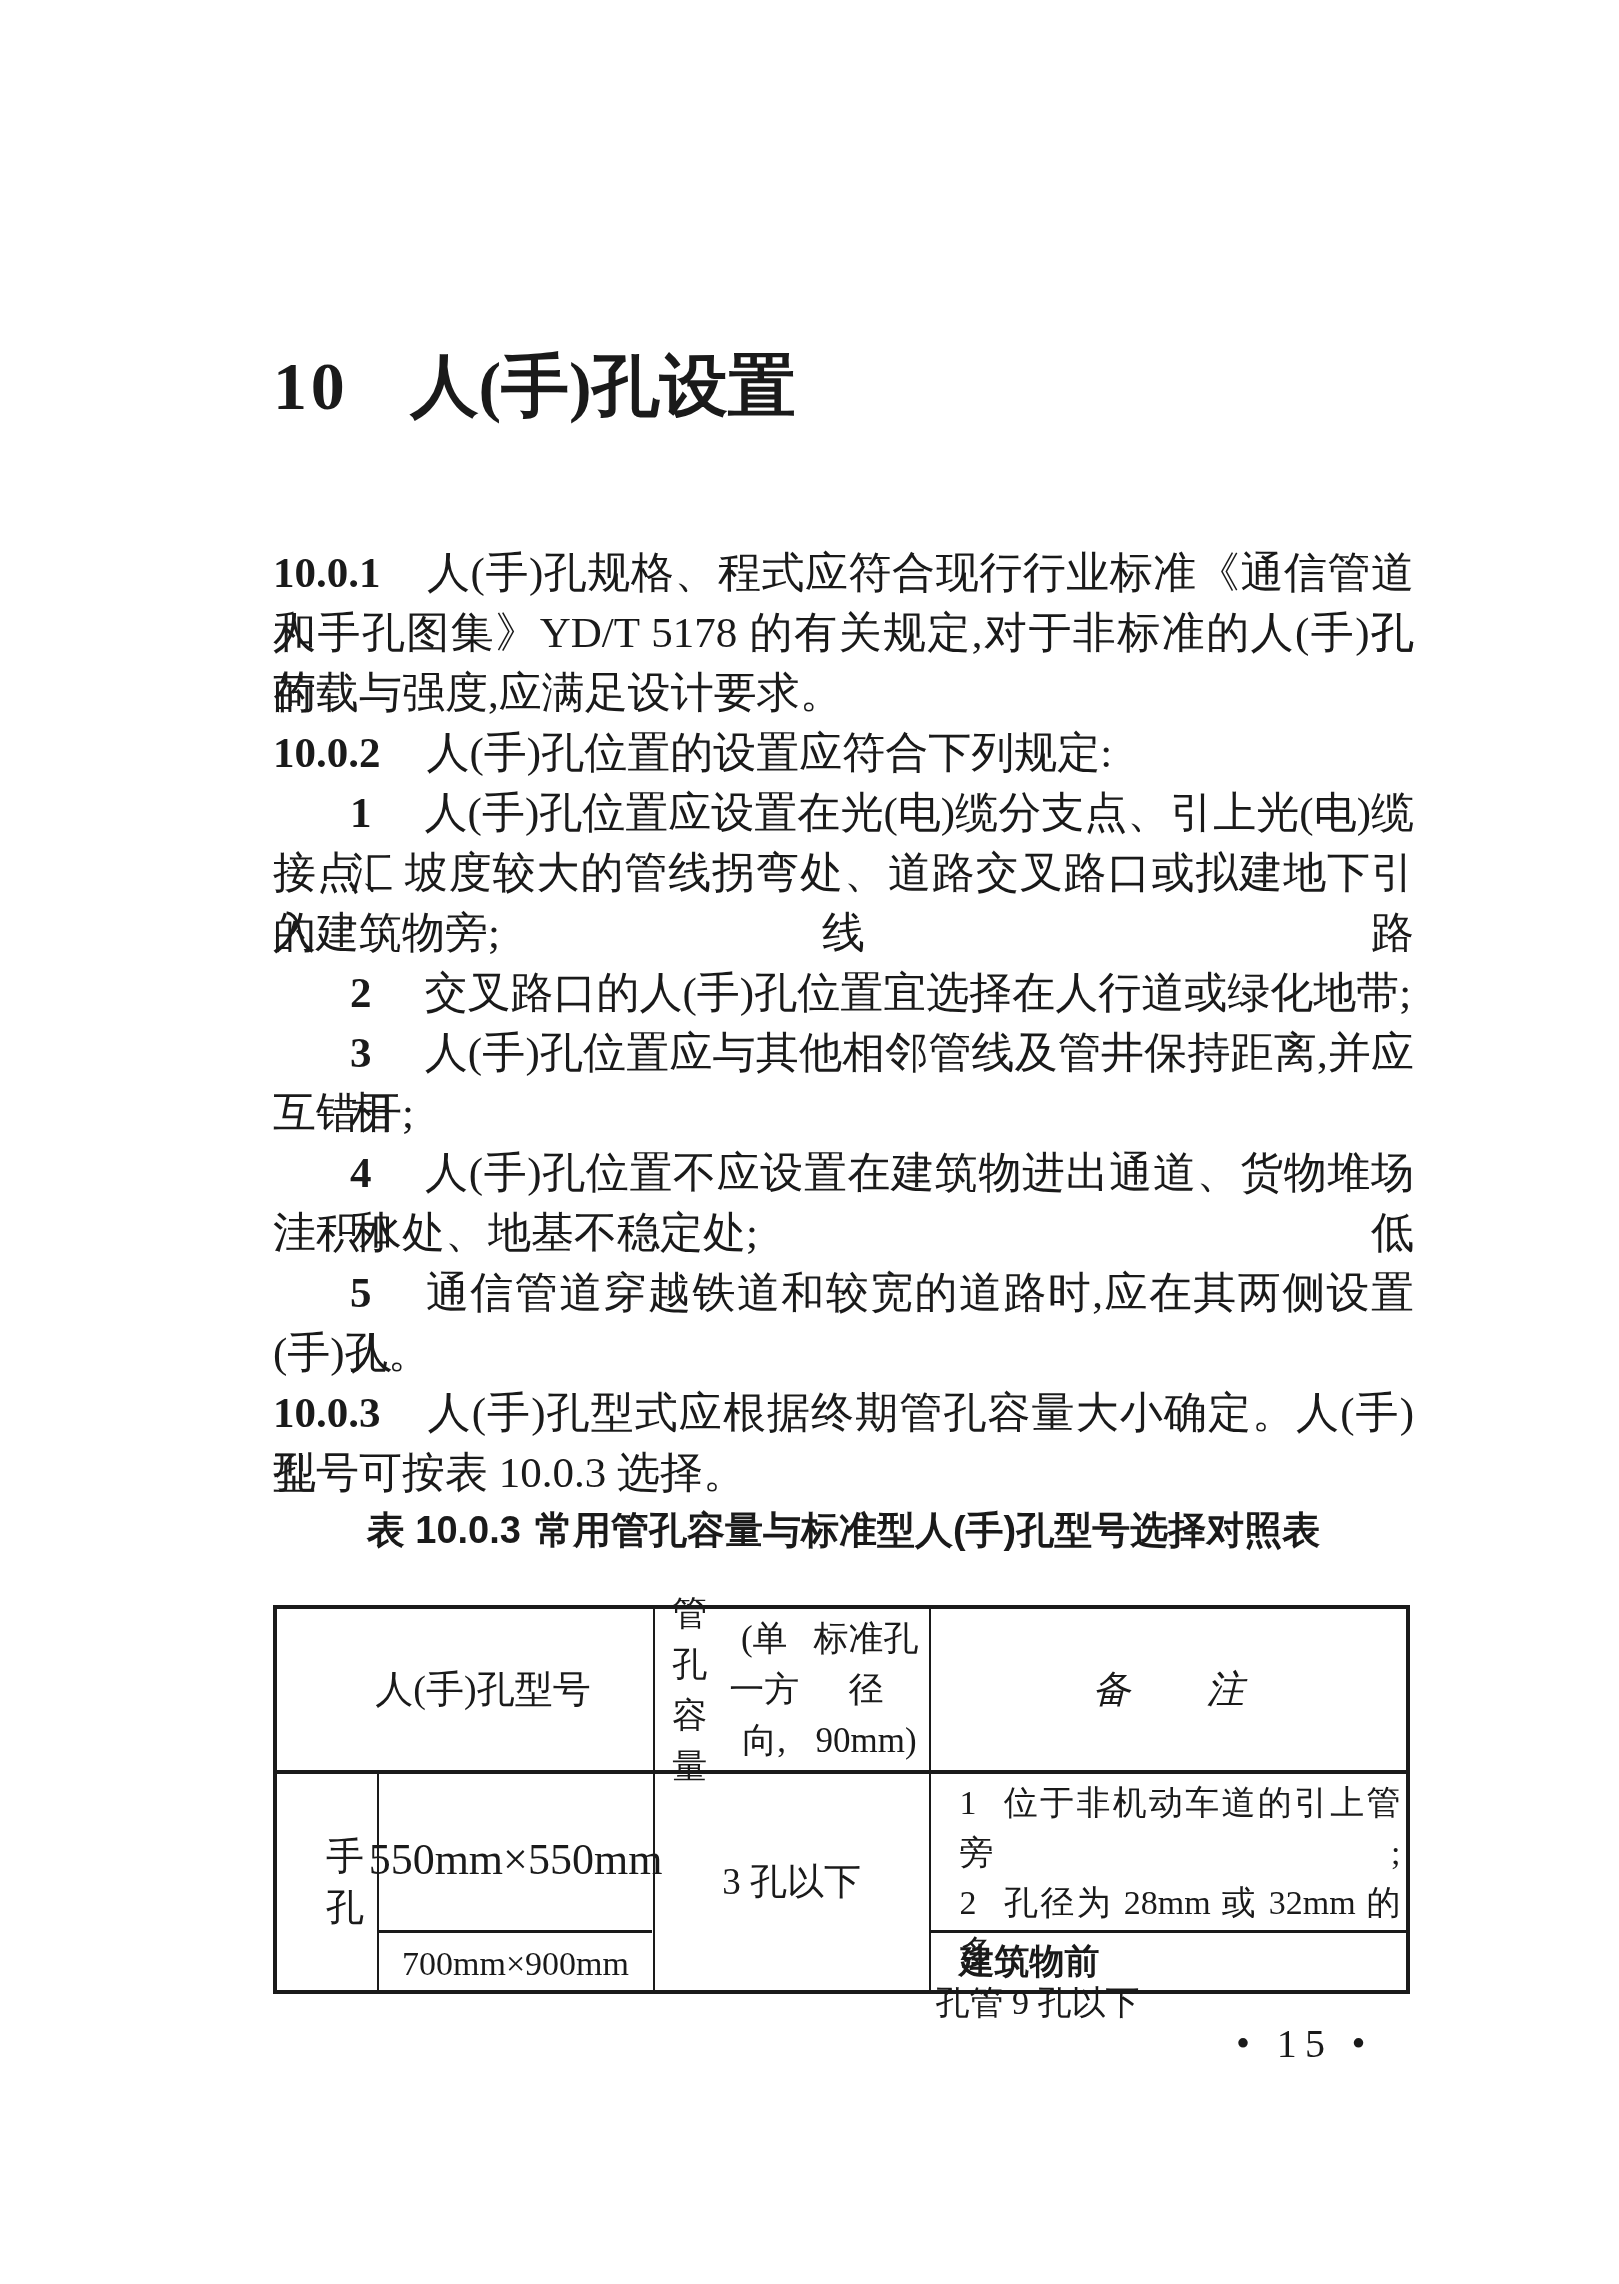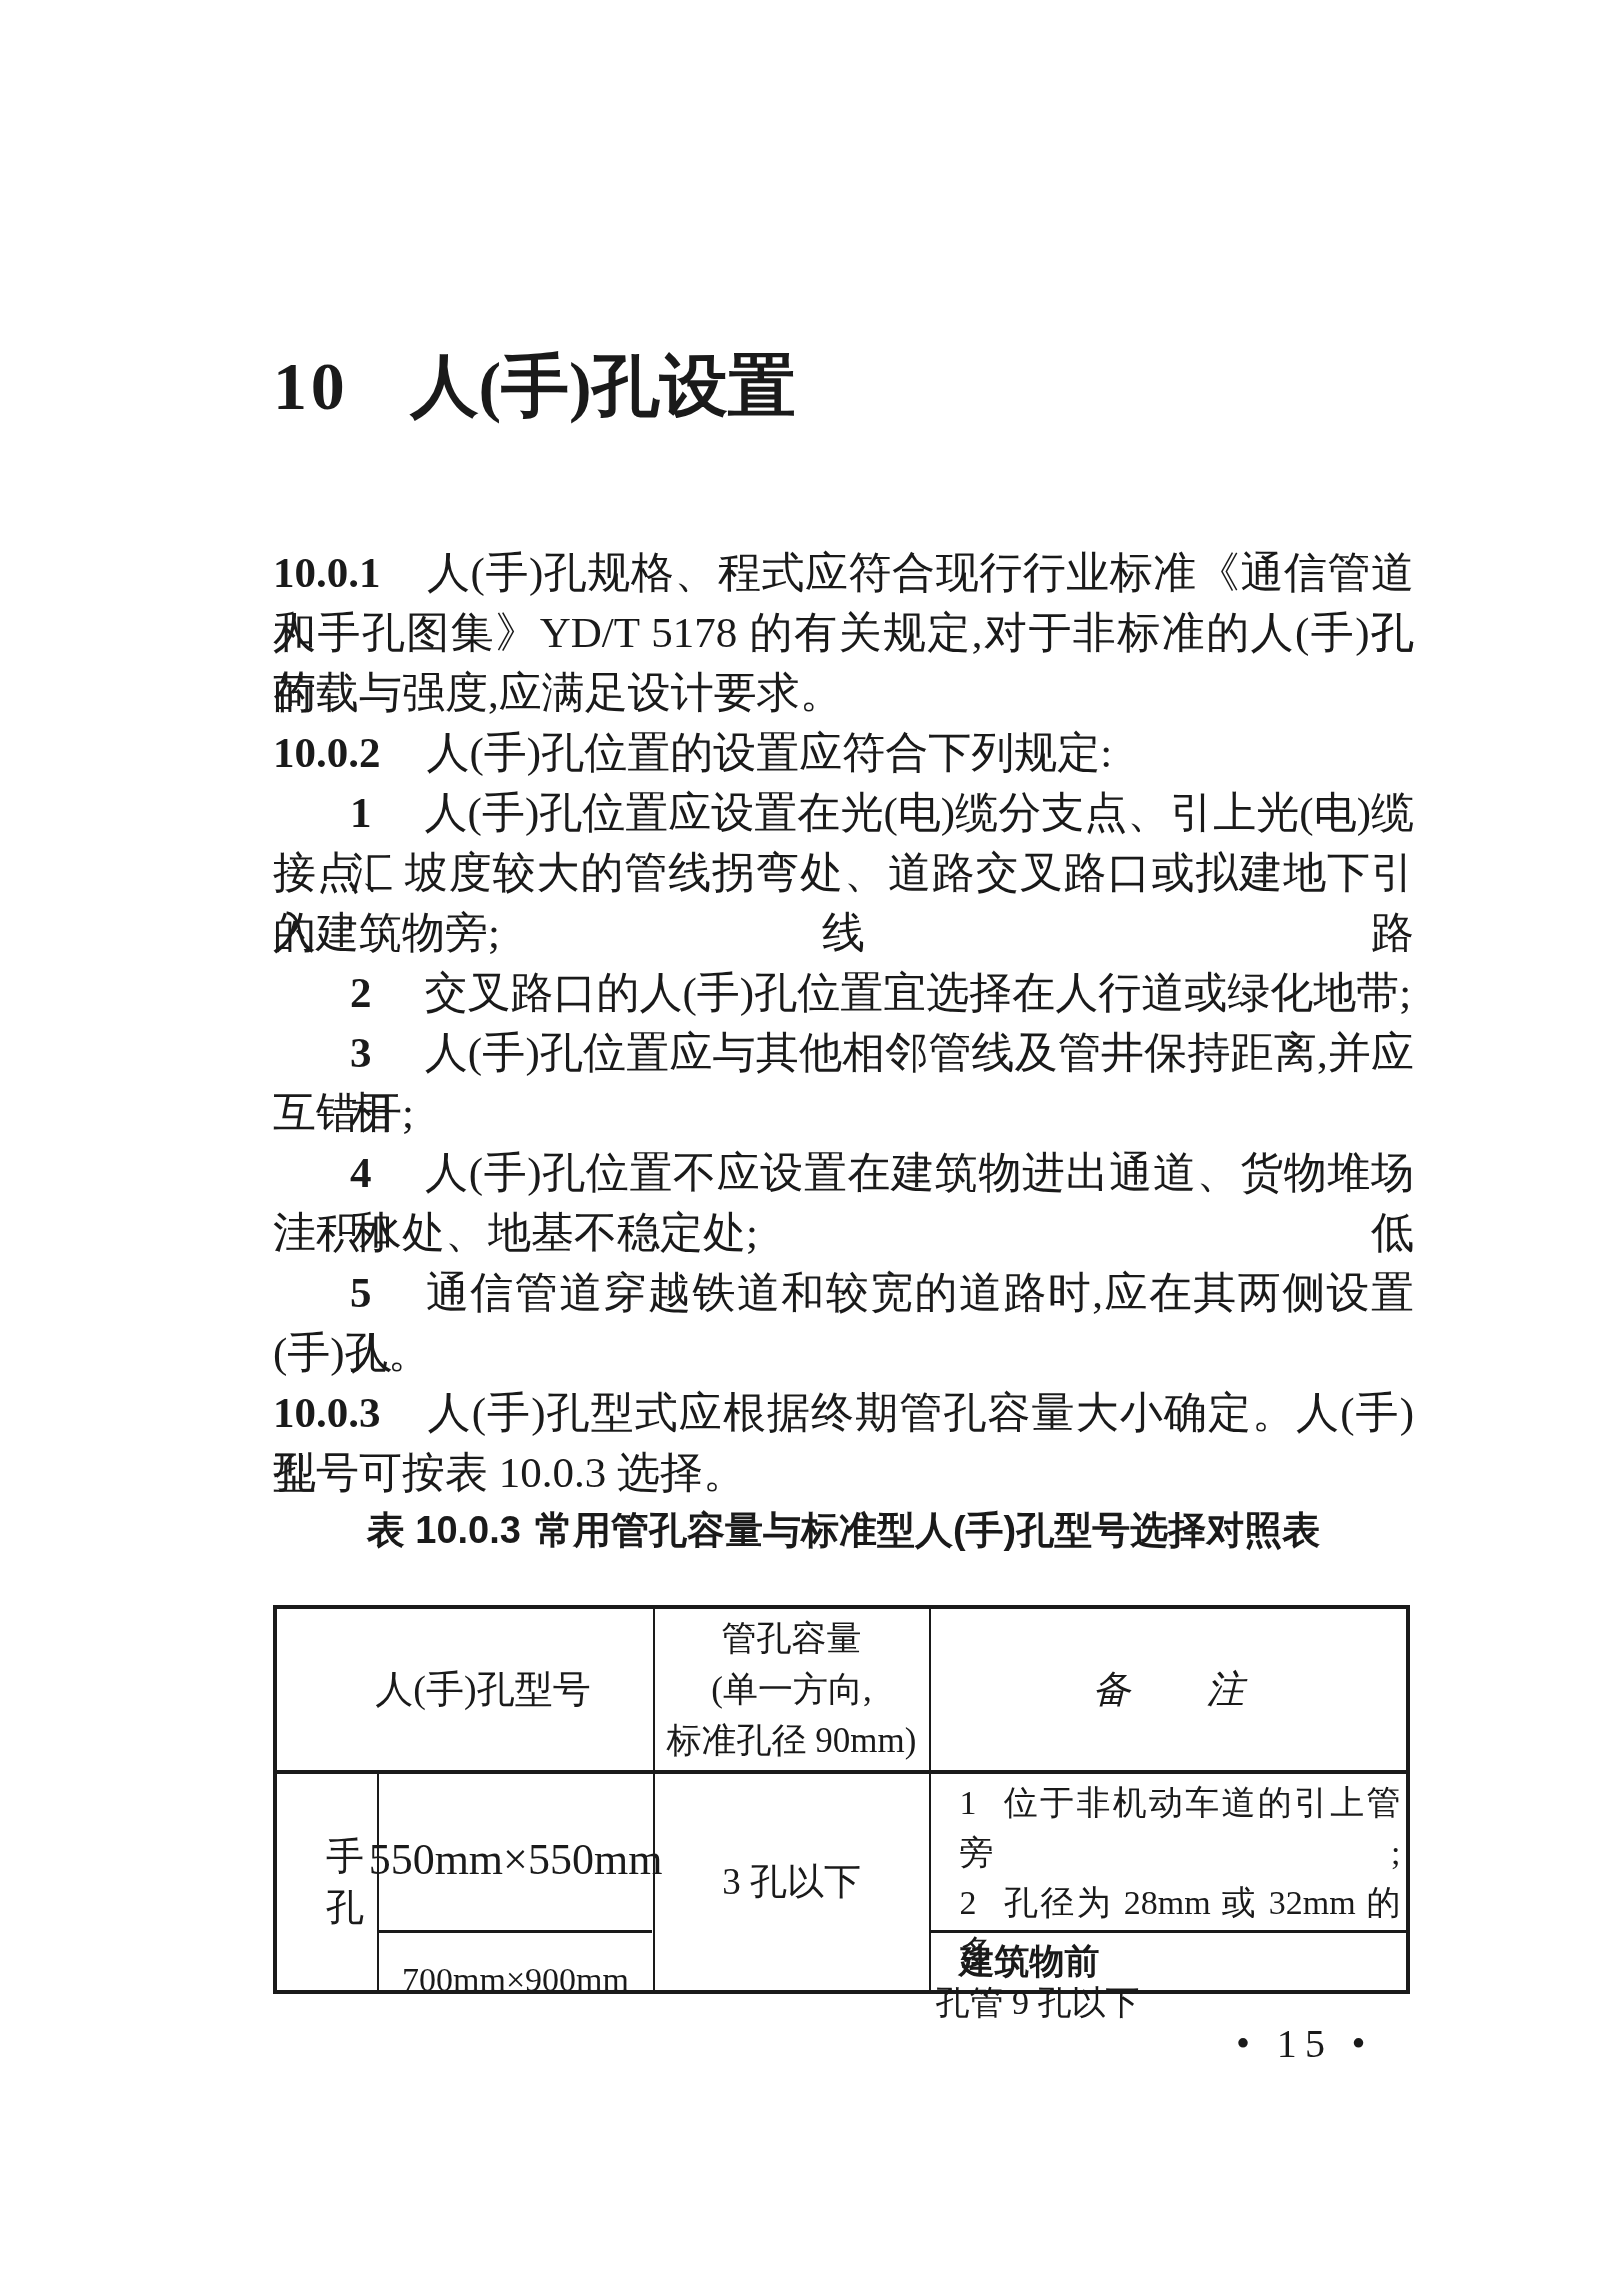--- a/index.html
+++ b/index.html
@@ -39,25 +39,25 @@
   }
   .cap-label{margin-right:14px;}
   
   .tbl{
     position:absolute;left:273px;top:1605px;width:1137px;height:389px;
     border:4.1px solid #1a1a1a;box-sizing:border-box;
     font-size:37px;
   }
   .cell{position:absolute;box-sizing:border-box;display:flex;align-items:center;justify-content:center;text-align:center;}
   .th-model{left:0;top:0;width:412px;height:161px;font-size:38px;}
-  .th-cap{left:378px;top:0;width:273px;height:161px;flex-direction:column;font-size:35px;line-height:51px;}
+  .th-cap{left:378px;top:0;width:273px;height:161px;flex-direction:row;font-size:35px;line-height:51px;}
   .th-rem{left:654px;top:0;width:475px;height:161px;font-size:38px;font-style:italic;}
   .td-group{left:0;top:165px;width:100px;height:216px;font-size:38px;padding-left:36px;}
   .td-size1{left:102px;top:165px;width:273px;height:170px;font-size:44px;}
-  .td-size2{left:102px;top:340px;width:273px;height:62px;font-size:34px;}
+  .td-size2{left:102px;top:324px;width:273px;height:62px;font-size:34px;}
   .td-cap{left:378px;top:165px;width:273px;height:216px;font-size:37px;}
   .td-rem1{
     left:654px;top:165px;width:475px;height:156px;
     display:block;text-align:left;padding:3.7px 5.5px 0 4.6px;font-size:34px;
   }
   .rline{line-height:50px;}
   .rline.rind{padding-left:24px;box-sizing:border-box;}
   .rline.rfill{text-align:justify;text-align-last:justify;}
   .rno{margin-right:25px;}
   .td-rem2{

